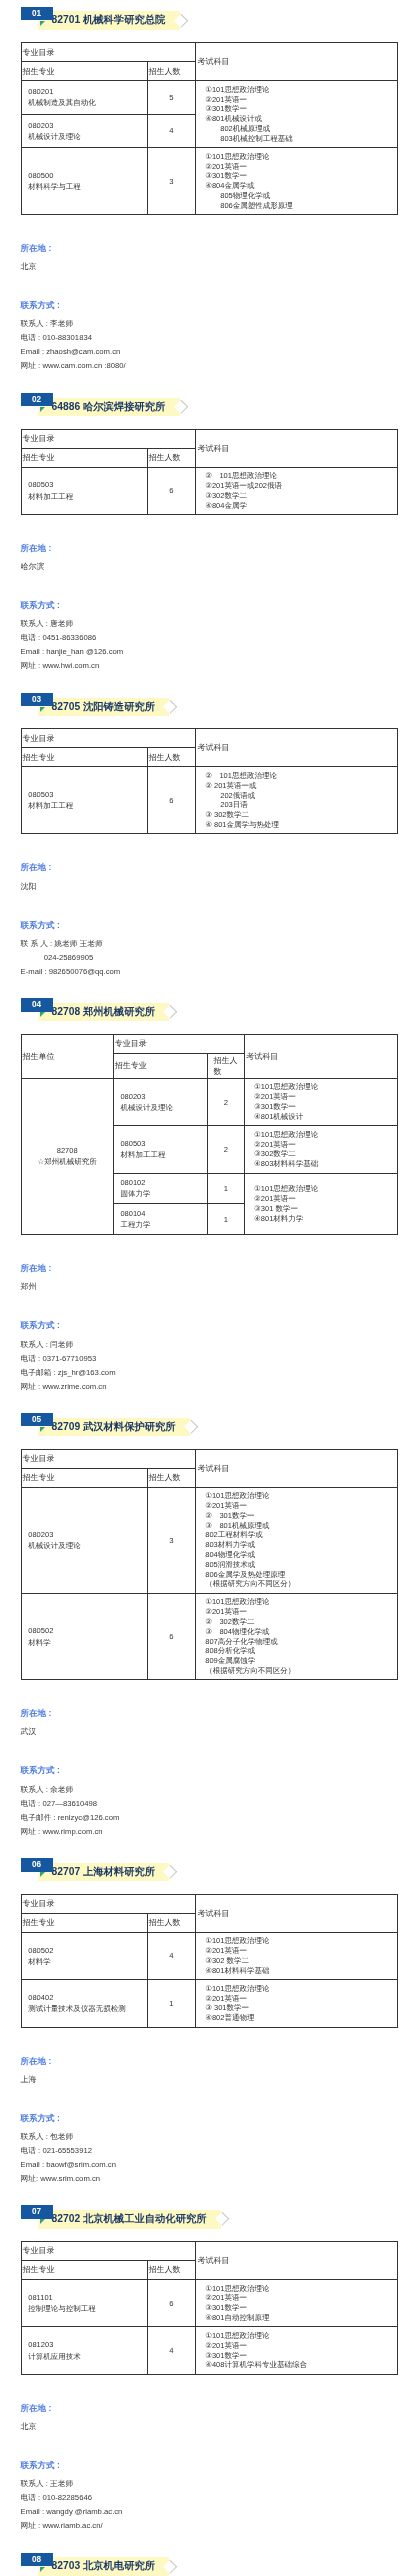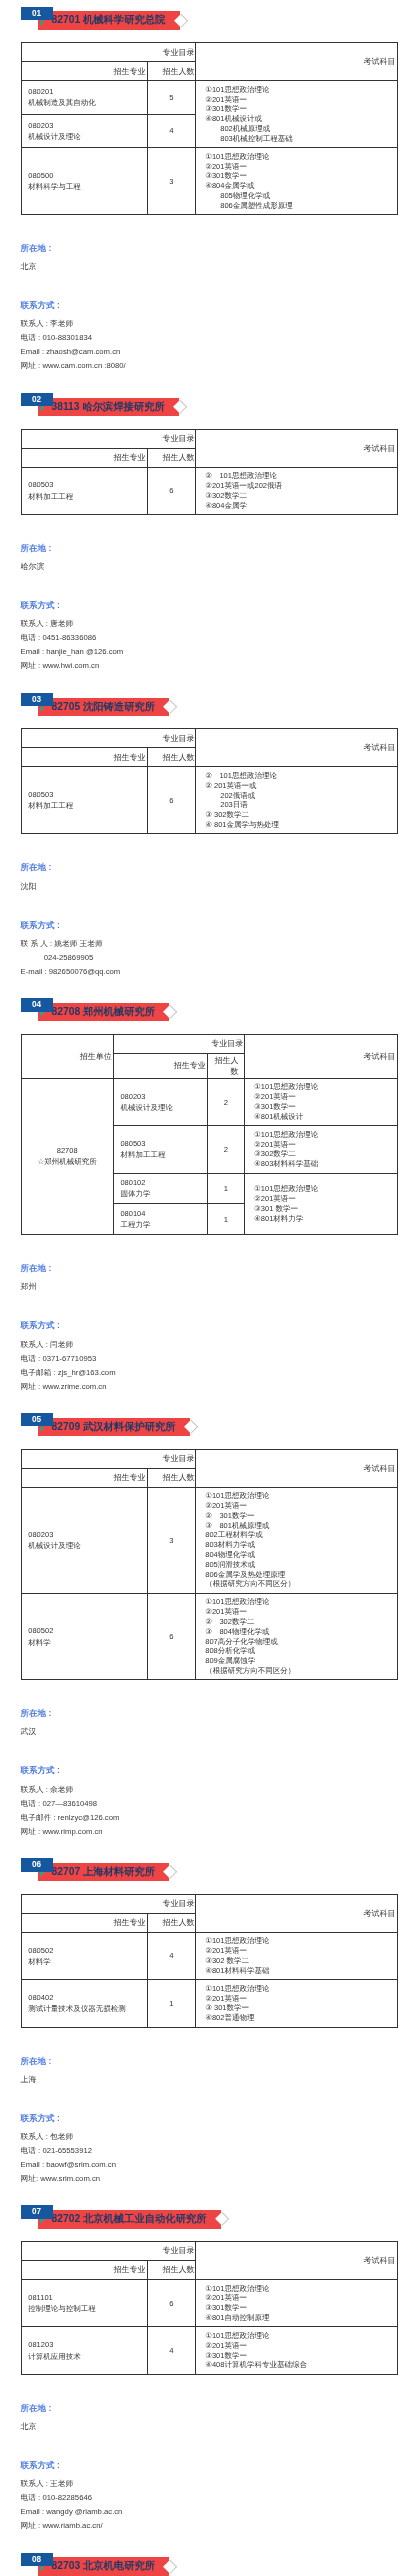--- a/index.html
+++ b/index.html
@@ -17,37 +17,37 @@
     position:absolute;left:0;top:0;z-index:2;
     width:32px;height:13.4px;background:#1558a0;color:#fff;
     font-weight:bold;font-size:8.2px;text-align:center;line-height:13.4px;
   }
   .tri{
     position:absolute;left:19px;top:14px;z-index:1;
     width:0;height:0;border-left:5.7px solid #2fa08c;border-bottom:5.7px solid transparent;
   }
   .bar{
     display:inline-block;position:relative;margin-left:17.5px;
-    background:#ef4444;height:18.5px;line-height:18.5px;
+    background:#fef9c3;height:18.5px;line-height:18.5px;
     padding:0 14.4px 0 13.4px;font-size:10.3px;font-weight:bold;color:#1d3a66;
     white-space:nowrap;
   }
   .tip{
     position:absolute;right:-6.2px;top:50%;
     width:9.3px;height:9.3px;background:#ffffff;
     transform:translateY(-50%) rotate(45deg);
     border-top:1px solid #c6c6c6;border-right:1px solid #c6c6c6;
   }
   
   table.tbl{
     border-collapse:collapse;width:377px;table-layout:fixed;
     border:1px solid #333;
   }
   .tbl th,.tbl td{border:0.5px solid #333;vertical-align:middle;}
-  .tbl th{font-weight:normal;font-size:8px;height:16px;text-align:right;color:#333;}
+  .tbl th{font-weight:normal;font-size:8px;height:16px;text-align:left;color:#333;}
   th.narrow{padding:1px 5.7px;}
   td.major{padding:3.6px 3.1px 3.6px 6.7px;font-size:7.5px;line-height:11.3px;color:#333;}
   td.unit{text-align:center;font-size:7.5px;line-height:11.3px;color:#333;margin-left:30px;}
   td.count{text-align:center;font-size:7.7px;color:#333;}
   td.exam{padding:3.6px 3.1px 3.6px 8.8px;}
   td.exam .line{font-size:7.5px;line-height:9.8px;color:#333;white-space:pre-wrap;}
   
   .meta-label{color:#4f7de2;font-weight:bold;font-size:8.5px;margin-top:28px;}
   .meta-value{font-size:8px;margin-top:6.2px;color:#3a3a3a;}
   .contact-lines{margin-top:5.2px;}
@@ -124,21 +124,21 @@
       <div class="line">电话 : 010-88301834</div>
       <div class="line">Email : zhaosh@cam.com.cn</div>
       <div class="line">网址 : www.cam.com.cn :8080/</div>
     </div>
 </div>
 
 <div class="section">
   <div class="sec-head">
     <div class="badge">02</div>
     <div class="tri"></div>
-    <div class="bar"><span>38113 哈尔滨焊接研究所</span><span class="tip"></span></div>
+    <div class="bar"><span>64886 哈尔滨焊接研究所</span><span class="tip"></span></div>
   </div>
   <table class="tbl">
     <colgroup>
         <col style="width:33.5%">
         <col style="width:13%">
         <col style="width:53.5%">
       </colgroup>
     <tbody>
         <tr>
       <th colspan="2">专业目录</th>

